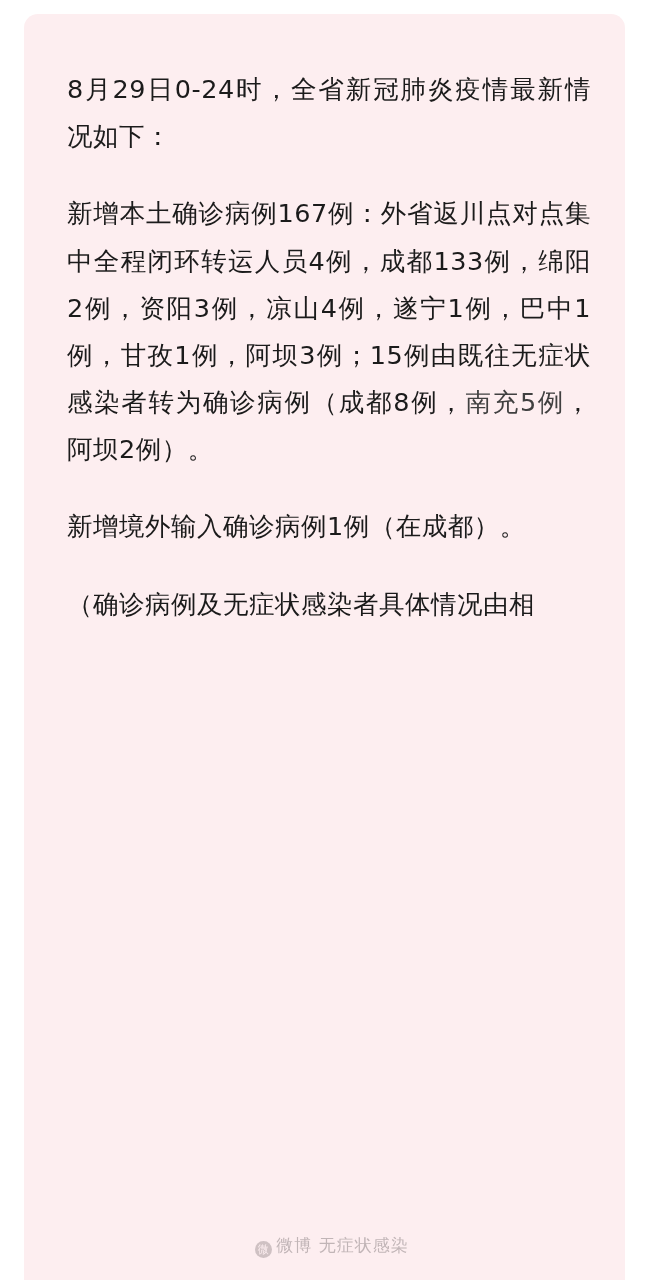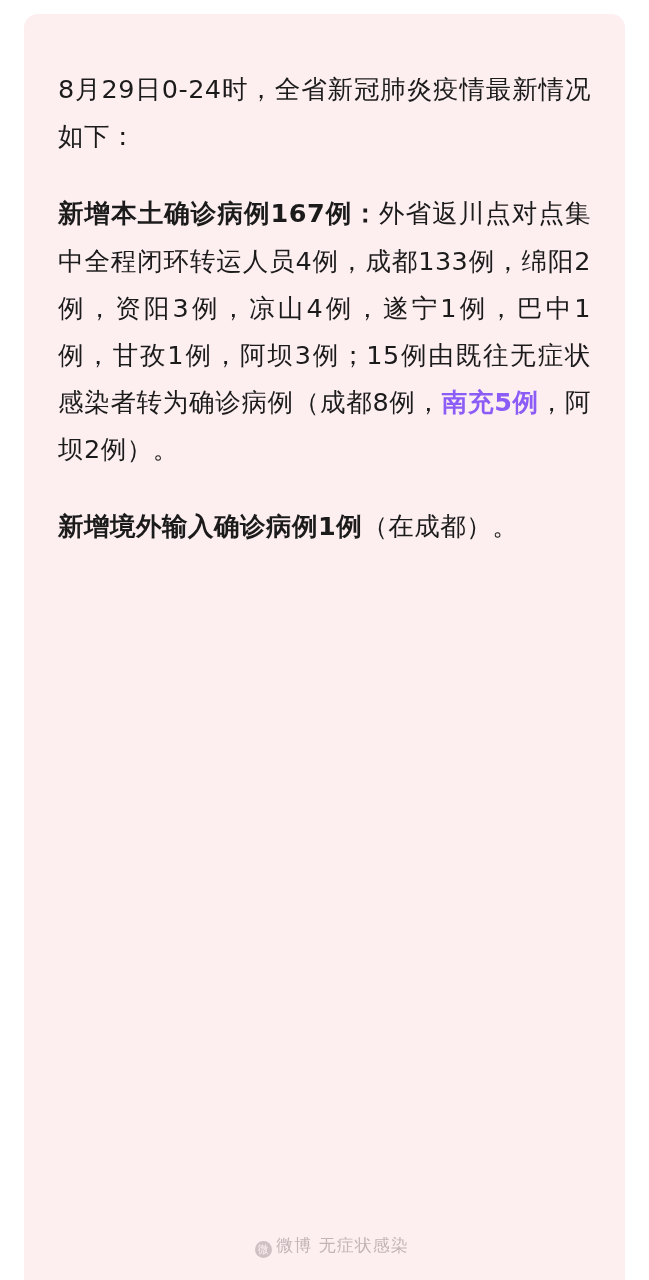--- a/index.html
+++ b/index.html
@@ -15,38 +15,38 @@
   }
   #card {
     position: absolute;
     left: 24px;
     top: 14px;
     width: 601px;
     height: 1266px;
     background: #fdeef0;
     border-radius: 14px 14px 0 0;
     box-sizing: border-box;
-    padding: 52px 34px 0 34px;
+    padding: 52px 34px 0 43px;
     overflow: hidden;
   }
   .para {
     font-size: 25.5px;
     line-height: 1.85;
     color: #1b1b1b;
     letter-spacing: 0.5px;
     margin: 0 0 30px 0;
     text-align: justify;
     word-break: break-all;
   }
   .bold {
-    font-weight: bold;
+    font-weight: normal;
   }
   .hl {
-    color: #8b5cf6;
-    font-weight: bold;
+    color: #404040;
+    font-weight: normal;
   }
   .watermark {
     position: absolute;
     left: 15px;
     right: 0;
     bottom: 22px;
     text-align: center;
     font-size: 17px;
     color: rgba(120, 110, 112, 0.45);
     letter-spacing: 1px;
@@ -79,18 +79,21 @@
     <span class="bold">新增本土确诊病例167例：</span><span>外省返川点对点集中全程闭环转运人员4例，成都133例，绵阳2例，资阳3例，凉山4例，遂宁1例，巴中1例，甘孜1例，阿坝3例；15例由既往无症状感染者转为确诊病例（成都8例，</span><span class="hl">南充5例</span><span>，阿坝2例）。</span>
   </p>
 
 
   <p class="para">
     <span class="bold">新增境外输入确诊病例1例</span><span>（在成都）。</span>
   </p>
 
 
 
+  <p class="para">
+    <span>（确诊病例及无症状感染者具体情况由相</span>
+  </p>
 
   <div class="watermark">
     <span class="wm-logo">微</span><span>微博 无症状感染</span>
   </div>
 
 </div>
 
 </body></html>

